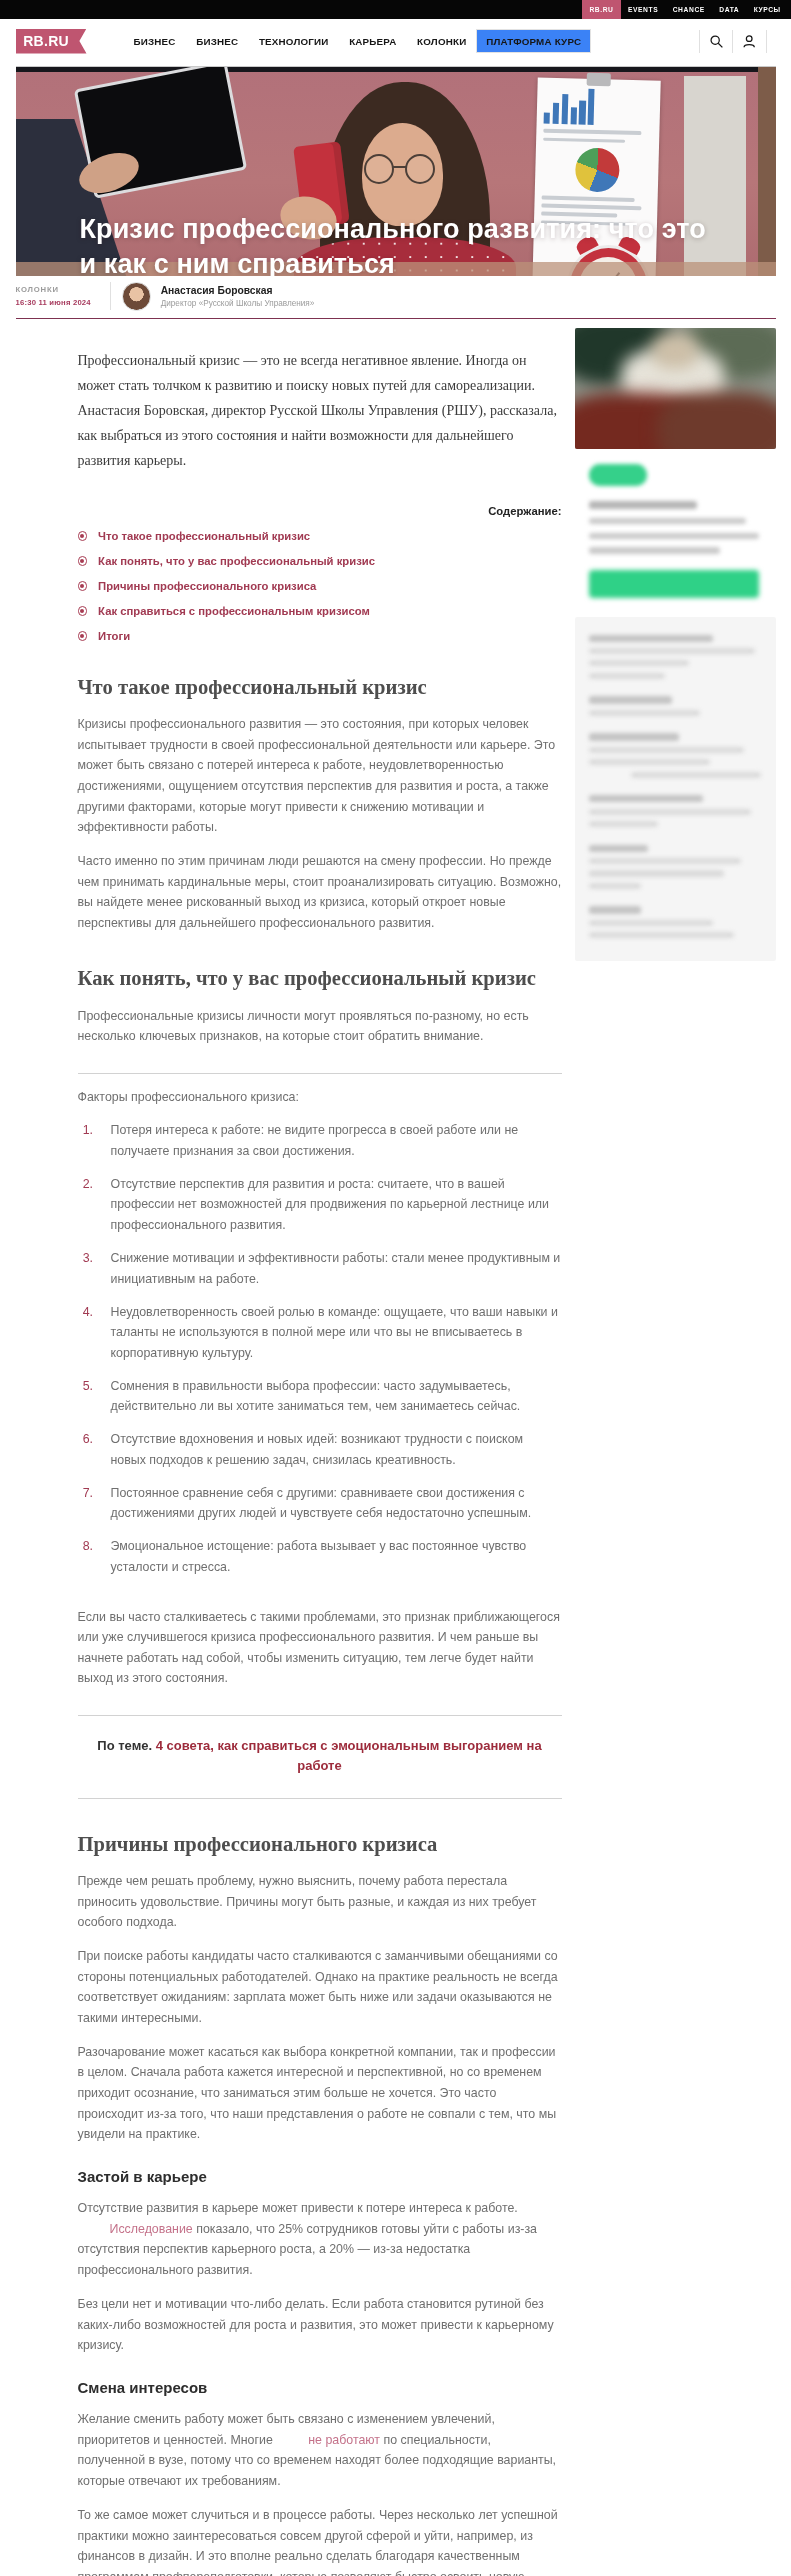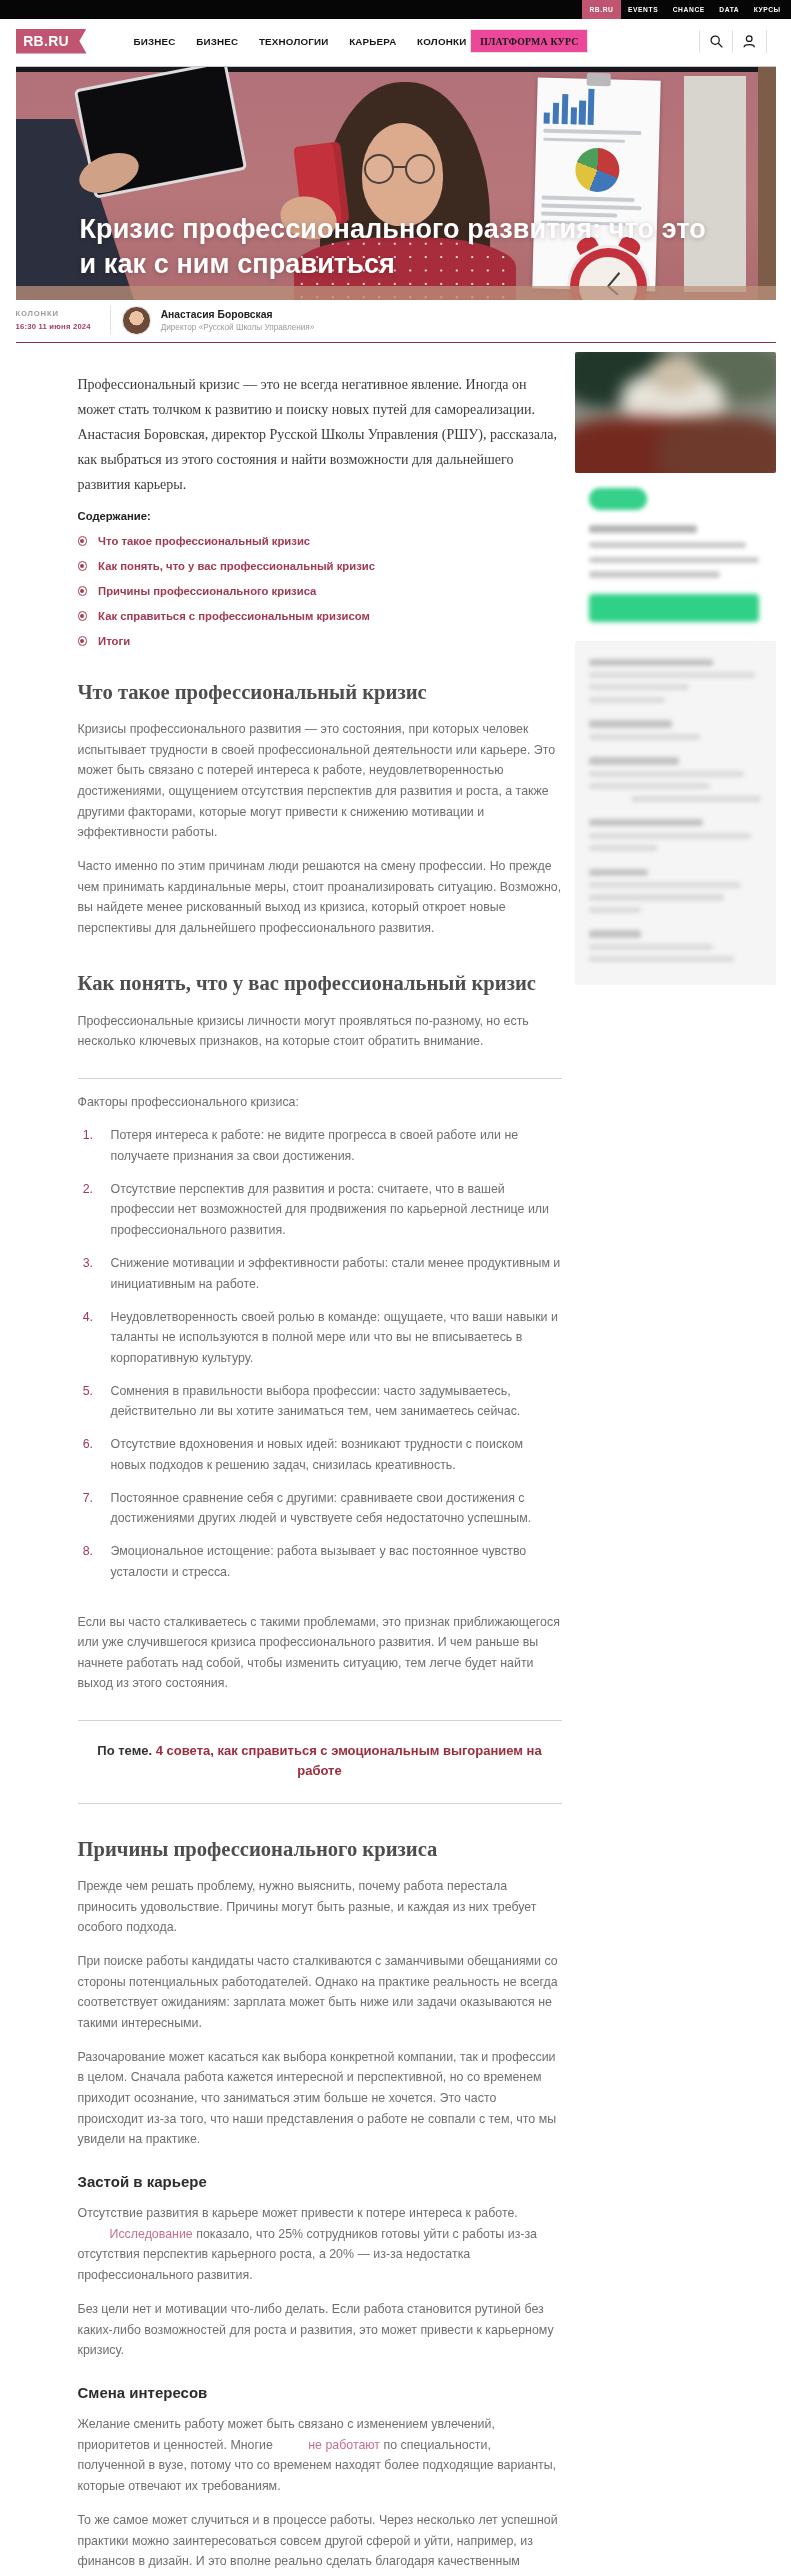--- a/index.html
+++ b/index.html
@@ -10,28 +10,28 @@
   
   .topbar { height:18.5px; background:#060606; display:flex; justify-content:flex-end; align-items:stretch; padding-right:3.1px; }
   .topbar-item { display:flex; align-items:center; padding:0 7.2px; color:#fff; font-size:6.7px; letter-spacing:0.6px; font-weight:600; }
   .topbar-item.active { background:#bf5570; }
 
   
   .mainheader { height:45px; display:flex; align-items:center; padding:0 15.5px; background:#fff; }
   .logo { width:71px; height:25px; background:#bf5570; color:#fff; font-weight:700; font-size:14px; letter-spacing:0.3px; display:flex; align-items:center; padding-left:7.7px; clip-path:polygon(0 0,100% 0,90% 50%,100% 100%,0 100%); flex:0 0 auto; }
   .mainnav { display:flex; align-items:center; gap:20.6px; margin-left:47px; }
   .mainnav a { color:#161616; font-size:9.8px; letter-spacing:0.2px; font-weight:600; white-space:nowrap; }
-  .platform-btn { border:0.5px solid #e2e2e2; background:#ec4899; color:#161616; font-family:Liberation Serif, serif; font-weight:600; font-size:9.8px; letter-spacing:0.2px; padding:5.7px 8.8px; margin-left:4px; cursor:pointer; white-space:nowrap; }
+  .platform-btn { border:0.5px solid #e2e2e2; background:#3b82f6; color:#161616; font-family:Liberation Sans, sans-serif; font-weight:600; font-size:9.8px; letter-spacing:0.2px; padding:5.7px 8.8px; margin-left:10px; cursor:pointer; white-space:nowrap; }
   .hdr-icons { margin-left:auto; display:flex; align-items:center; gap:0; }
   .hdr-icons .vdiv { width:0.5px; height:23px; background:#e0e0e0; margin:0 9.3px; }
   .icon-btn { background:none; border:none; cursor:pointer; display:flex; align-items:center; }
   .icon-btn svg { display:block; }
 
   
-  .hero { margin:2.1px 15.5px 0; height:234px; position:relative; overflow:hidden; background:linear-gradient(180deg,#b2717a 0%,#b77679 55%,#ad6b70 100%); border-top:0.5px solid #c9c9c9; }
+  .hero { margin:2.1px 15.5px 0; height:210px; position:relative; overflow:hidden; background:linear-gradient(180deg,#b2717a 0%,#b77679 55%,#ad6b70 100%); border-top:0.5px solid #c9c9c9; }
   .hero-topband { position:absolute; left:0; top:0.5px; width:100%; height:5.2px; background:#17171c; }
   .hero * { pointer-events:none; }
   .h-sleeve { position:absolute; left:-20.6px; top:52px; width:144px; height:196px; background:#2c2f3d; clip-path:polygon(0 0,55% 0,100% 100%,0 100%); }
   .h-tablet { position:absolute; left:67px; top:7.2px; width:155px; height:111px; background:#0c0c0e; border:3.6px solid #dcdcde; border-radius:5.2px; transform:rotate(-11deg); }
   .h-hand1 { position:absolute; left:62px; top:88px; width:62px; height:36px; background:#cfa186; border-radius:50%; transform:rotate(-20deg); }
   .h-hair { position:absolute; left:304px; top:15.5px; width:170px; height:289px; background:#3c2a21; border-radius:48% 48% 30% 30%; }
   .h-face { position:absolute; left:346px; top:56px; width:81px; height:103px; background:#dcab8e; border-radius:50% 50% 46% 46%; }
   .h-glass { position:absolute; width:30px; height:30px; border:2.1px solid #4c3f38; border-radius:50%; top:87px; background:rgba(255,255,255,.08); }
   .h-glass.g1 { left:348px; } .h-glass.g2 { left:389px; }
   .h-gbridge { position:absolute; left:376px; top:99px; width:15.5px; height:2.1px; background:#4c3f38; }
@@ -67,21 +67,21 @@
   .by-role { color:#9b9b9b; font-size:8.2px; margin-top:3.1px; }
   .top-rule { margin:7.2px 15.5px 0; height:1.5px; background:#7d3150; }
 
   
   .layout { margin:0 15.5px; display:flex; align-items:flex-start; }
   .maincol { flex:0 0 546px; padding-left:62px; }
   .sidebar { flex:0 0 201px; margin-left:13.4px; }
 
   
   .intro { margin-top:30px; font-family:"Liberation Serif", serif; font-size:14px; line-height:1.78; color:#3c3c3c; }
-  .toc { margin-top:12px; }
+  .toc { margin-top:31px;text-align:right; }
   .toc-title { font-size:11.3px; font-weight:700; color:#222; }
   .toc-item { display:flex; align-items:center; gap:11.3px; margin-top:13px; }
   .ring-ic { display:inline-block; width:9.3px; height:9.3px; border:1px solid #a73b52; border-radius:50%; position:relative; flex:0 0 auto; }
   .ring-ic::after { content:""; position:absolute; inset:1.5px; background:#a73b52; border-radius:50%; }
   .toc-item a { color:#a13a52; font-size:11.3px; font-weight:600; }
   h2.sec { margin-top:32px; font-family:"Liberation Serif", serif; font-weight:700; font-size:20.6px; line-height:1.3; color:#4e4e4e; }
   h3.sub { margin-top:23px; font-size:15px; font-weight:700; color:#2d2d2d; }
   p.body { margin-top:13.4px; font-size:12.4px; line-height:1.66; color:#6f6f6f; }
   p.body.gap-lg { margin-top:29px; }
   .inline-link { color:#c4728a;padding-left:32px; }

